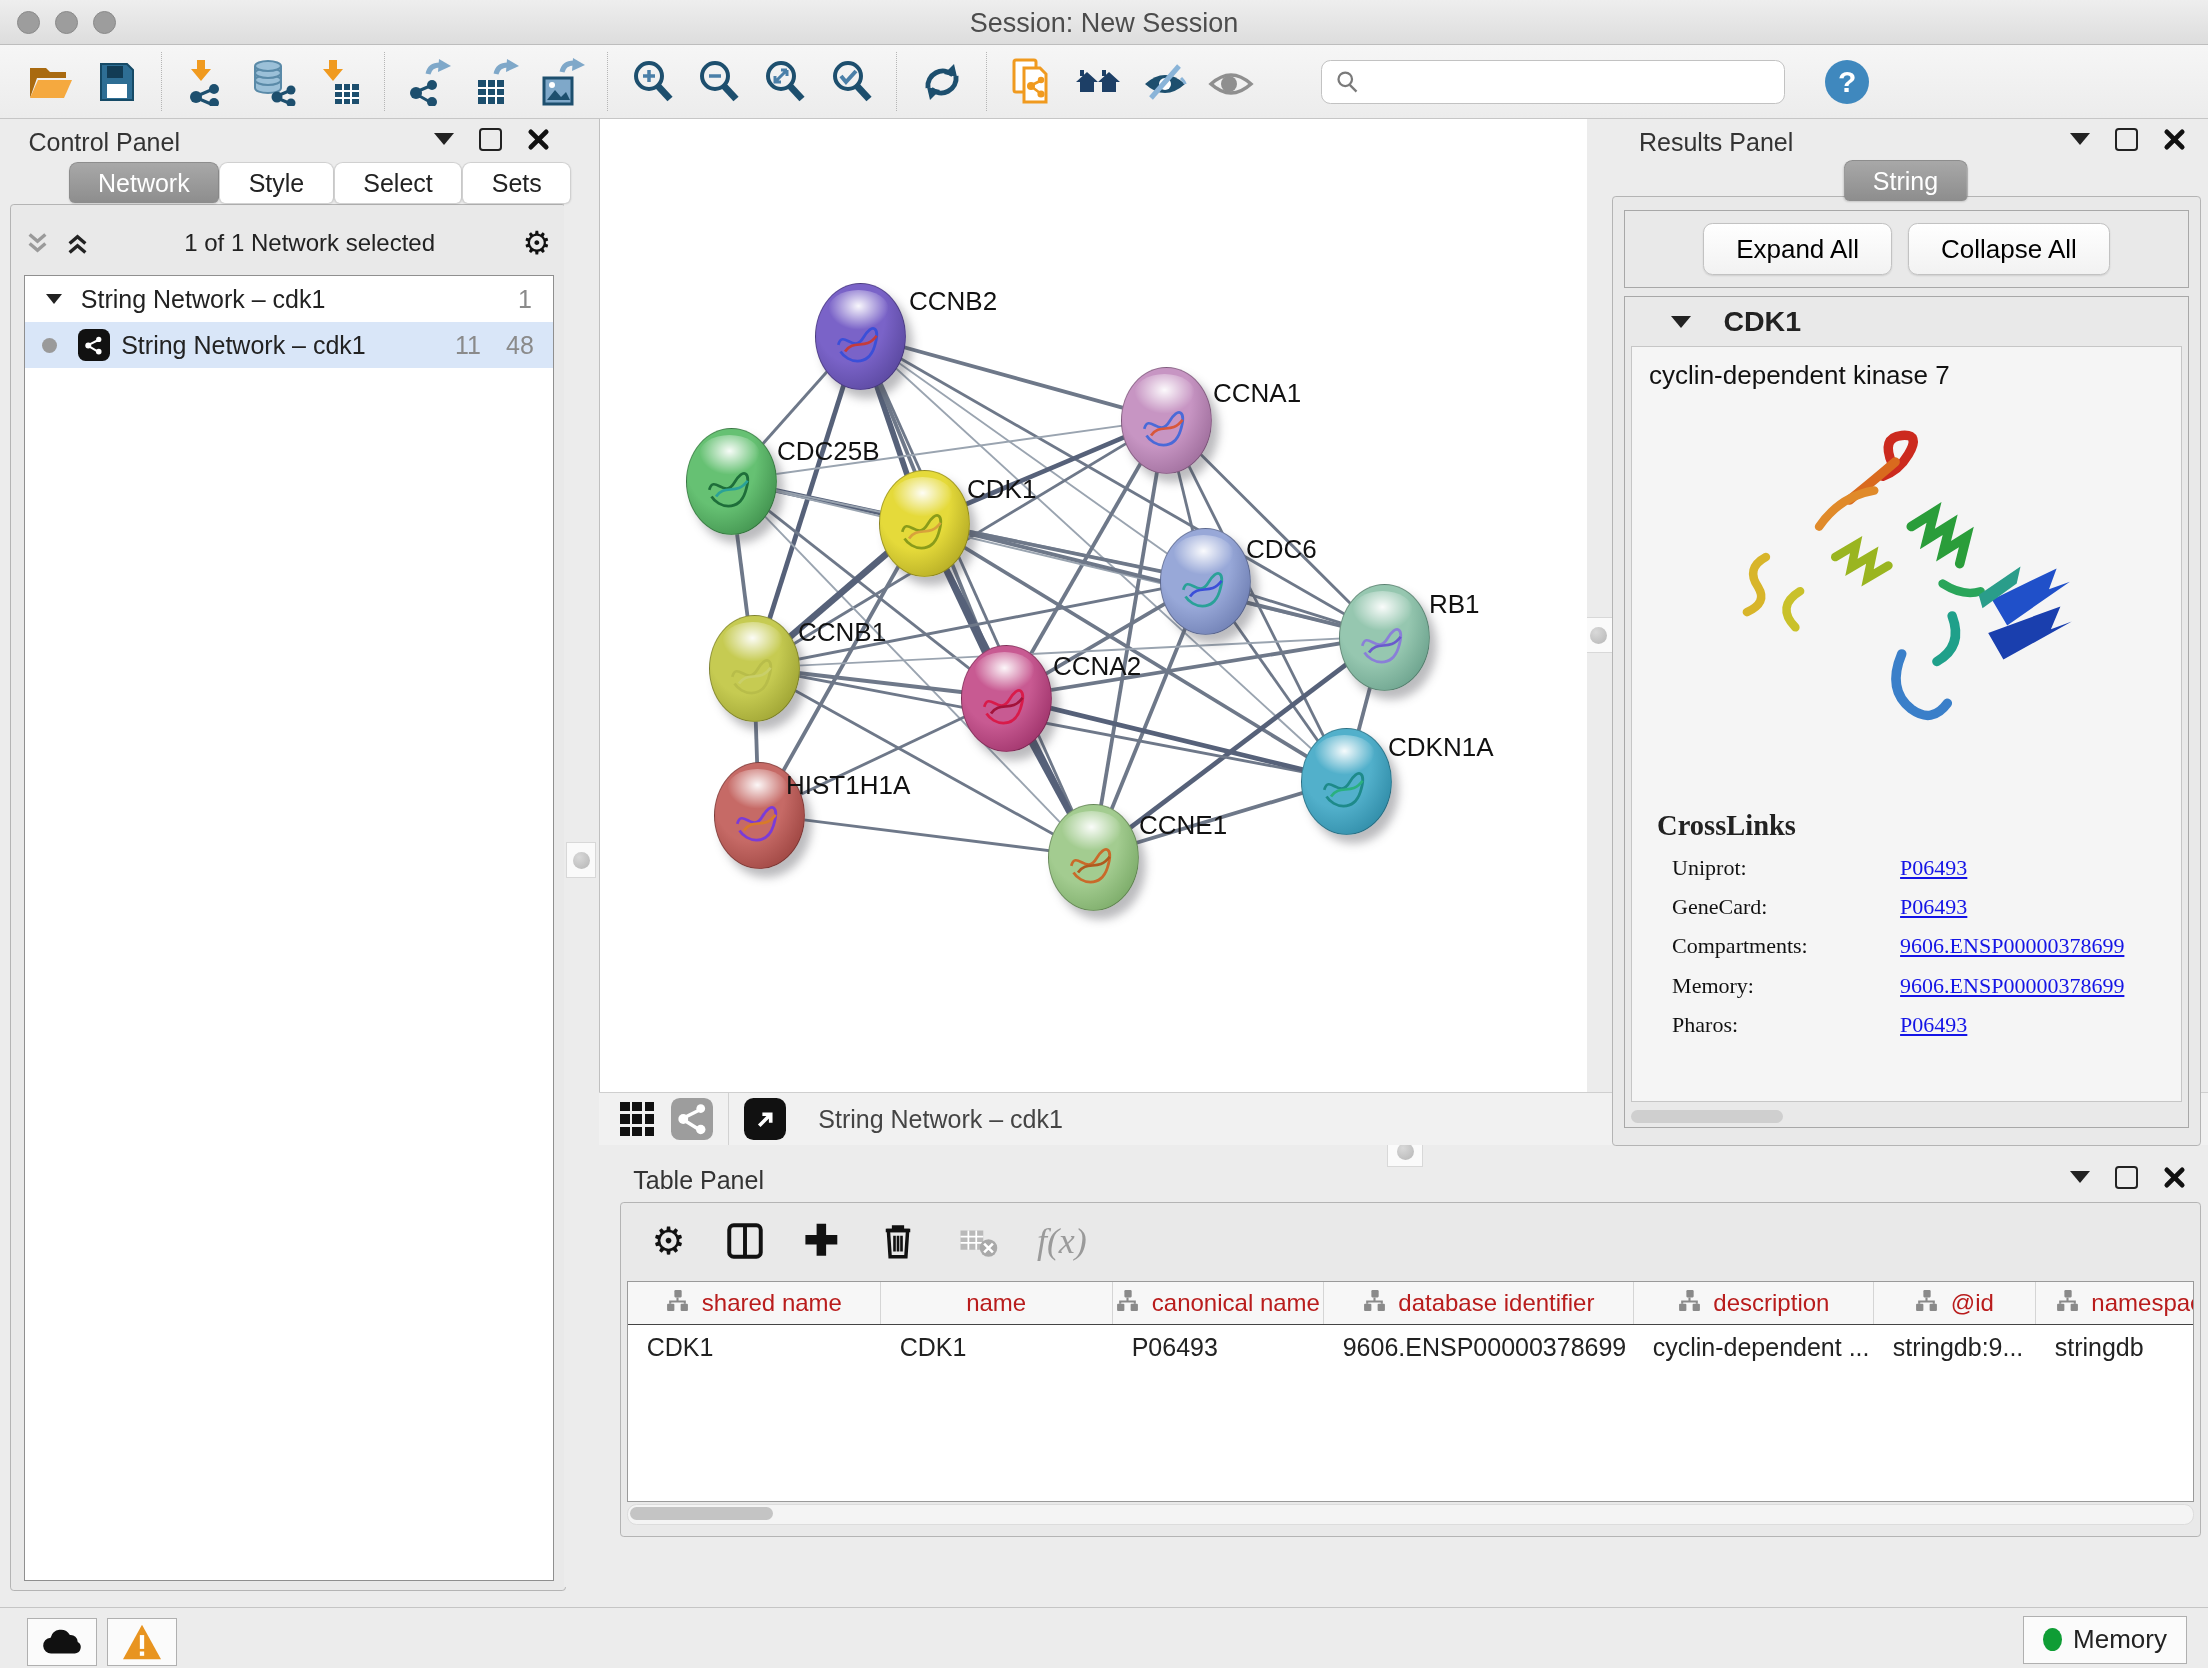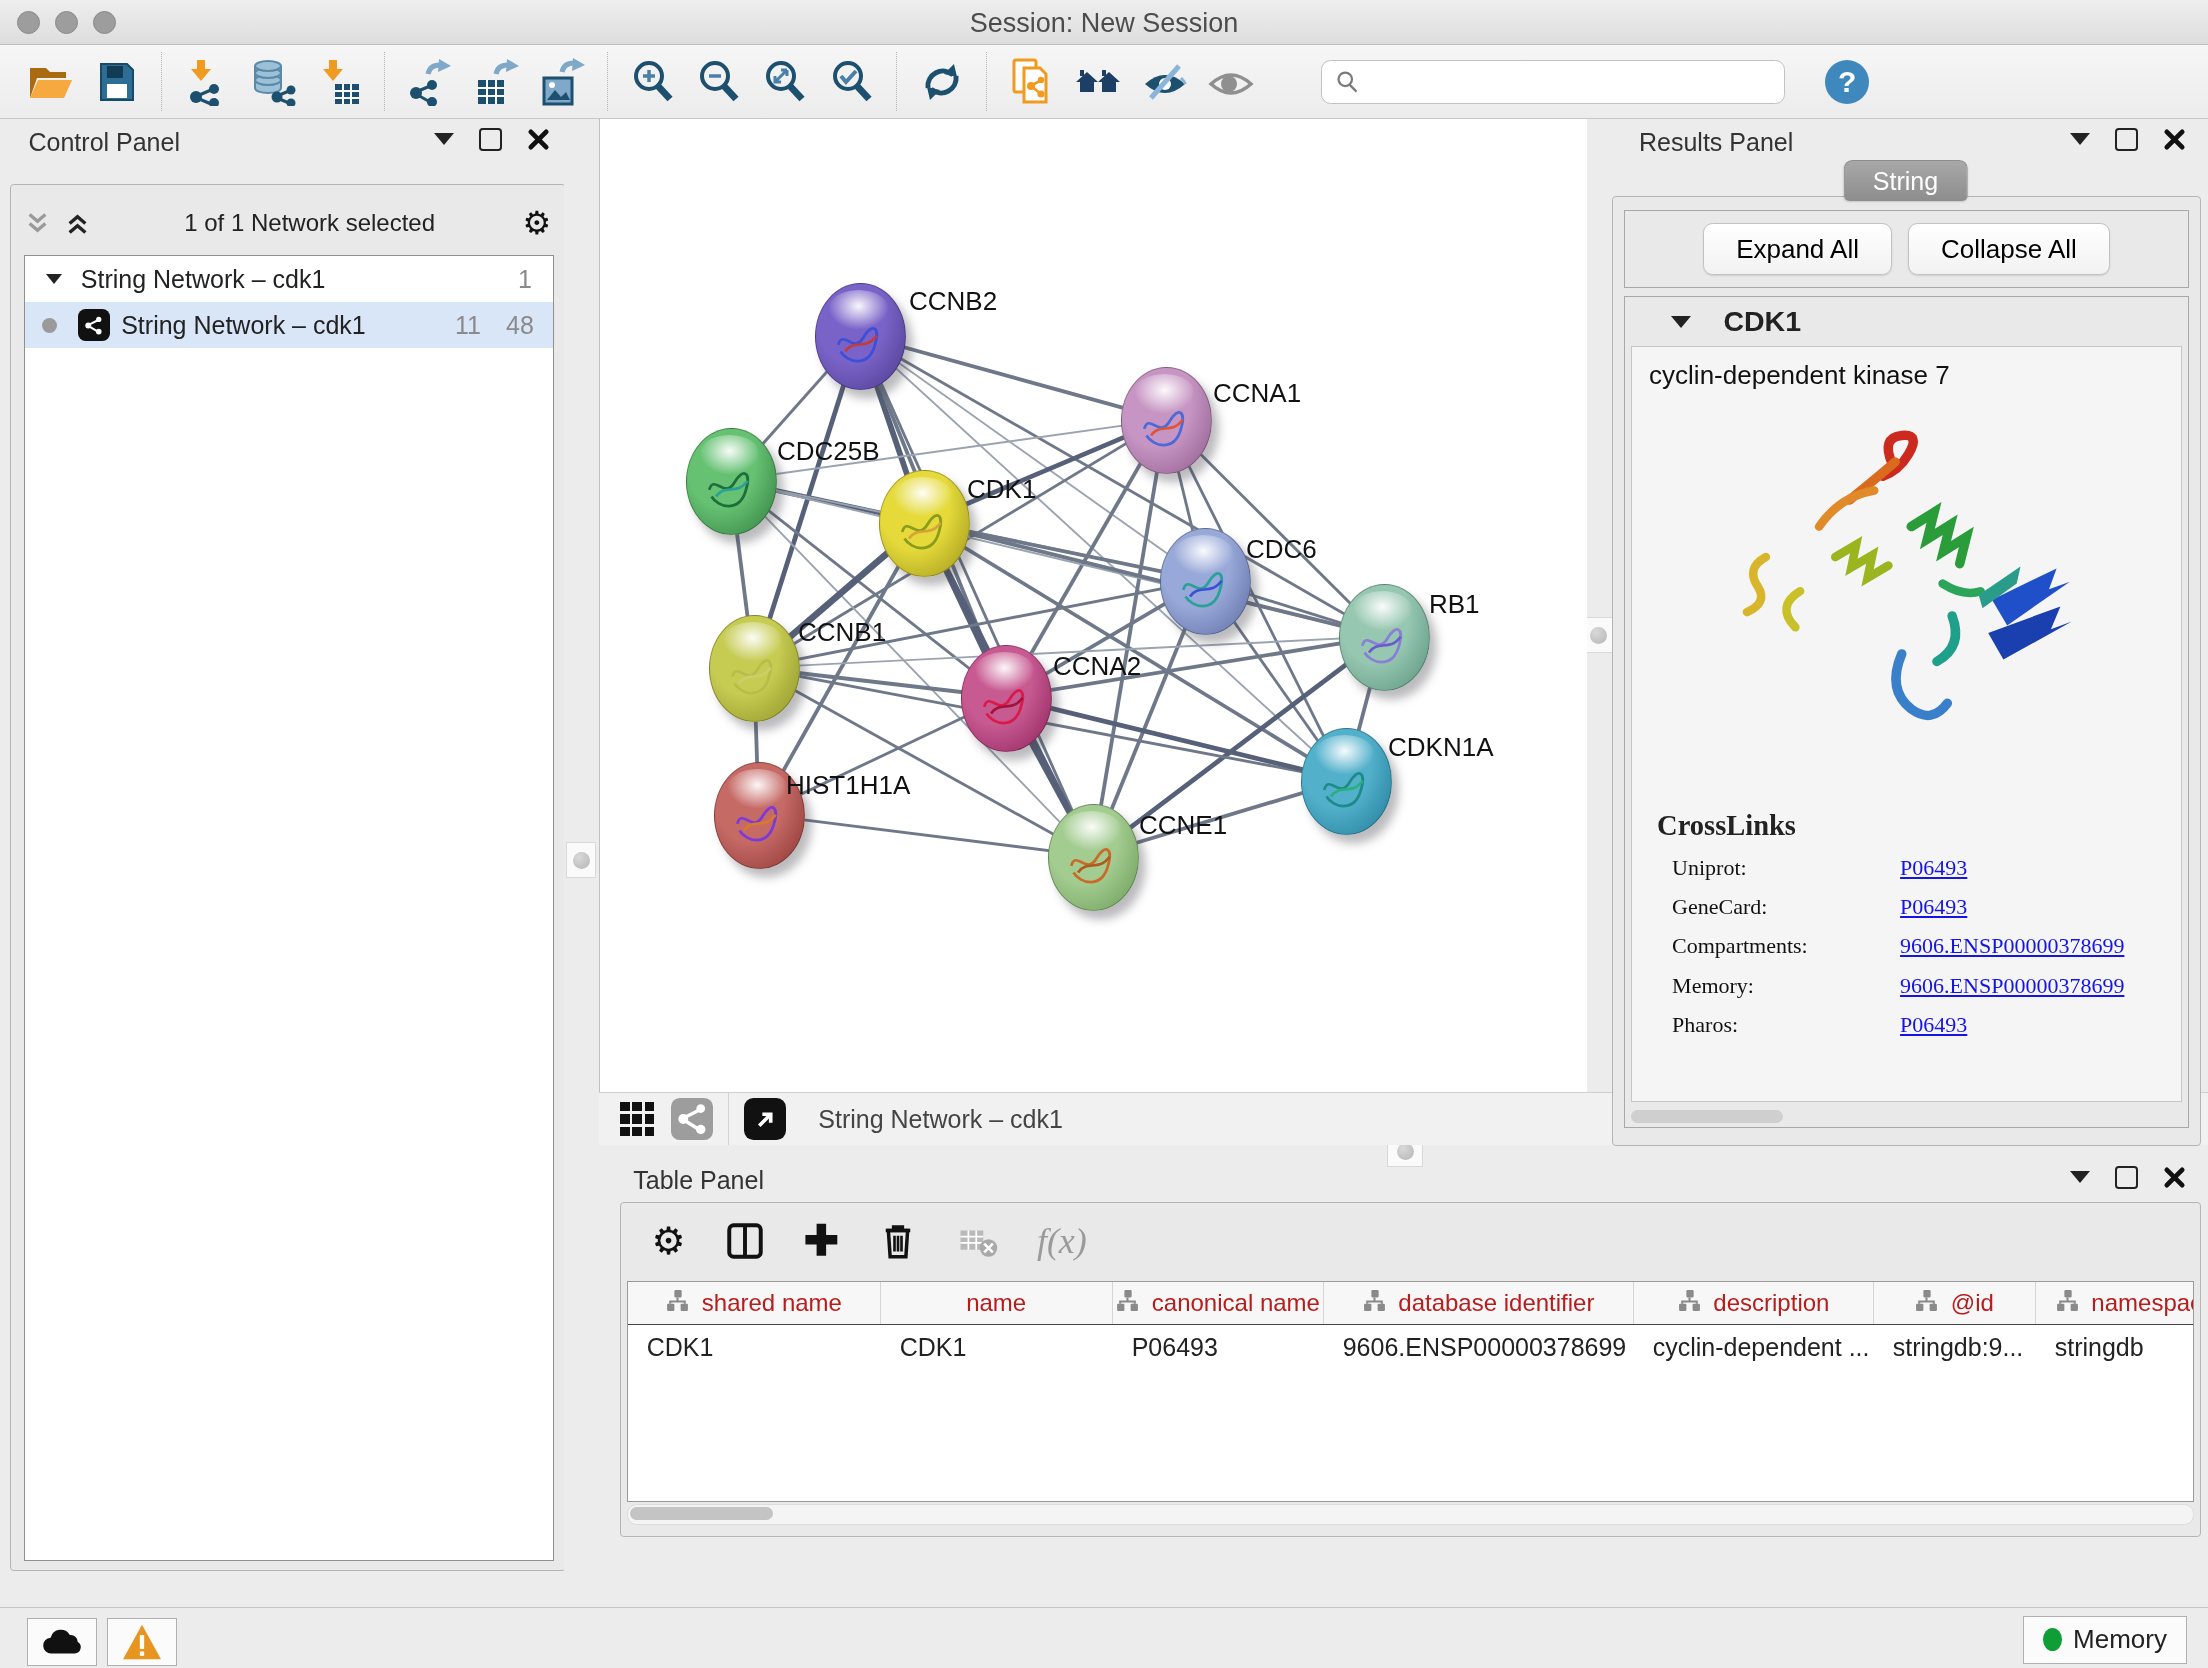--- a/index.html
+++ b/index.html
@@ -33,21 +33,21 @@
   .maxbox{width:19px;height:19px;border:2.9px solid #222;border-radius:3.8px;}
   .tabbtn{height:40px;padding:0 28.5px;display:flex;align-items:center;justify-content:center;font-size:25px;
           background:#fff;border:1px solid #d0d0d0;border-bottom:none;border-radius:8.6px 8.6px 5.7px 5.7px;
           box-shadow:0 1px 1.9px rgba(0,0,0,.15);}
   .tabbtn.active{background:linear-gradient(#a8a8a8,#8d8d8d);color:#fff;border-color:#8d8d8d;}
   .panelbox{background:#e9e9e9;border:1px solid #b4b4b4;border-radius:3.8px;}
 
   
   .control-panel{left:9.5px;top:124px;width:554px;height:1463px;}
   .cp-tabs{position:absolute;left:59px;top:38px;display:flex;z-index:3;}
-  .cp-box{position:absolute;left:0;top:60px;width:554px;height:1385px;}
+  .cp-box{position:absolute;left:0;top:80px;width:554px;height:1385px;}
   .cp-selrow{position:absolute;left:13.3px;top:19px;right:13.3px;height:38px;display:flex;align-items:center;}
   .cp-status{flex:1;text-align:center;font-size:24px;color:#222;}
   .cp-list{position:absolute;left:13.3px;top:70px;width:528px;bottom:9.5px;background:#fff;border:1px solid #8f8f8f;}
   .cp-row{height:46px;display:flex;align-items:center;font-size:25px;}
   .cp-row .cnt{color:#8a8a8a;}
   .cp-row.sel{background:#d9e6f8;}
   .chev{display:flex;flex-direction:column;gap:-1.9px;margin-right:13.3px;}
   .chev svg{width:27px;height:27px;}
   .gearglyph{font-size:32px;color:#111;margin-left:7.6px;}
   .shareblk{width:32px;height:32px;border-radius:7.6px;background:#111;display:flex;align-items:center;justify-content:center;margin:0 11.4px 0 21px;}
@@ -310,20 +310,26 @@
 
 <div class="abs control-panel">
   <div class="ptitle" style="position:absolute;left:19px;top:3.8px">Control Panel</div>
   <div class="floats" style="top:3.8px">
     <span class="tri-down"></span>
     <span class="maxbox"></span>
     <svg width="23" height="23" viewBox="0 0 24 24">
       <path d="M4 4l16 16M20 4L4 20" stroke="#111" stroke-width="5" stroke-linecap="round"></path>
       </svg>
   </div>
+  <div class="cp-tabs" id="cp-tabs">
+      <div class="tabbtn active">Network</div>
+      <div class="tabbtn">Style</div>
+      <div class="tabbtn">Select</div>
+      <div class="tabbtn">Sets</div>
+    </div>
   <div class="panelbox cp-box">
     <div class="cp-selrow">
       <span class="chev">
         <svg viewBox="0 0 24 24">
             <path d="M5 4l7 6 7-6M5 12l7 6 7-6" stroke="#9a9a9a" stroke-width="3" fill="none"></path>
           </svg>
         </span>
       <span class="chev">
         <svg viewBox="0 0 24 24">
             <path d="M5 20l7-6 7 6M5 12l7-6 7 6" stroke="#222" stroke-width="3" fill="none"></path>

